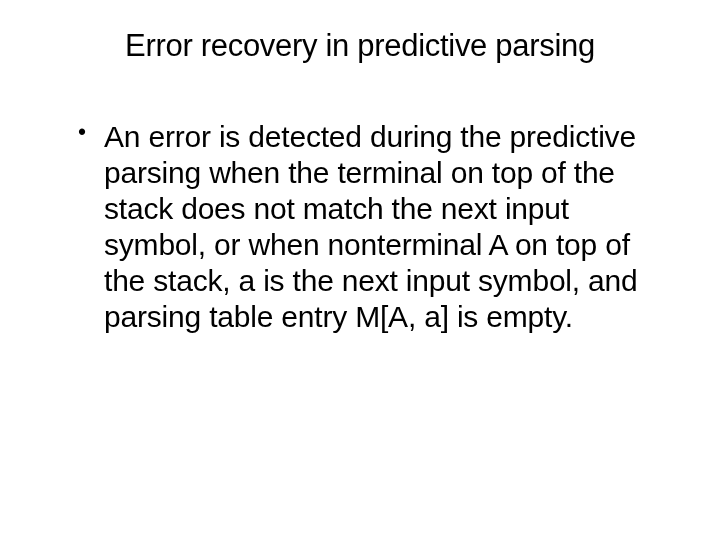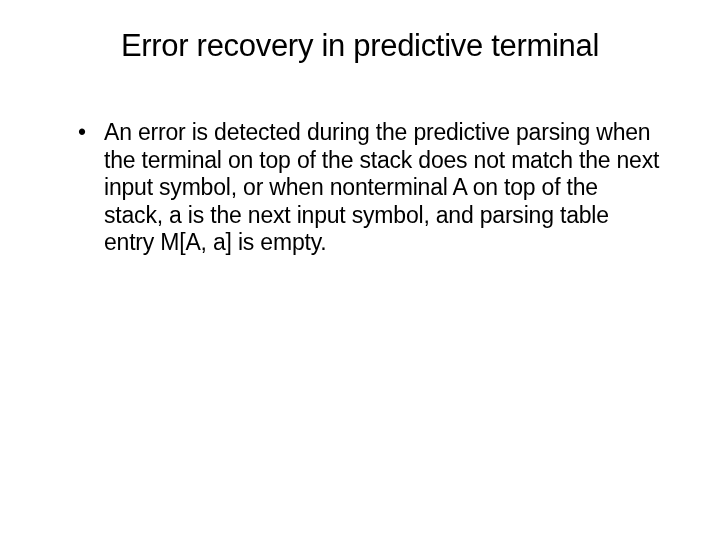--- a/index.html
+++ b/index.html
@@ -22,33 +22,33 @@
       margin-bottom: 55px;
       letter-spacing: -0.3px;
     }
     .bullet-list {
       list-style: none;
       padding-left: 14px;
     }
     .bullet-item {
       position: relative;
       padding-left: 30px;
-      font-size: 23px;
+      font-size: 30px;
       line-height: 1.2;
       margin-bottom: 4px;
       letter-spacing: -0.2px;
     }
     .bullet-item::before {
       content: "•";
       position: absolute;
       left: 4px;
       top: 0;
       font-size: 23px;
     }
   </style>
 </head>
 <body>
 
-<h1 class="slide-title">Error recovery in predictive terminal</h1>
+<h1 class="slide-title">Error recovery in predictive parsing</h1>
 
 <ul class="bullet-list">
   <li class="bullet-item">An error is detected during the predictive parsing when the terminal on top of the stack does not match the next input symbol, or when nonterminal A on top of the stack, a is the next input symbol, and parsing table entry M[A, a] is empty.</li>
 </ul>
 
 </body></html>

